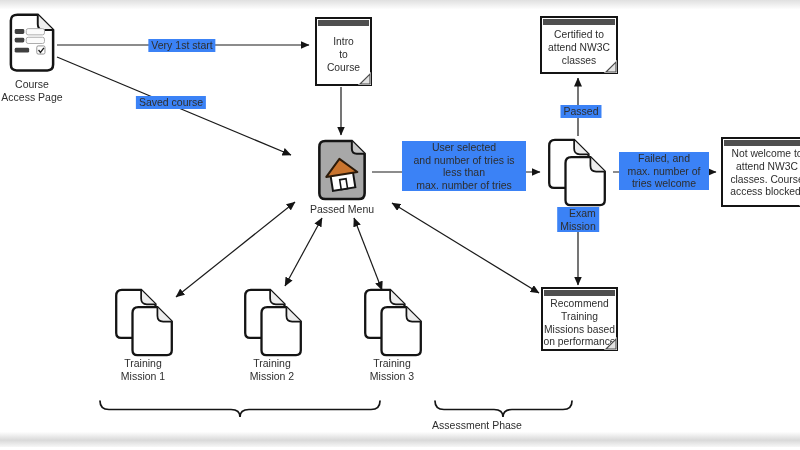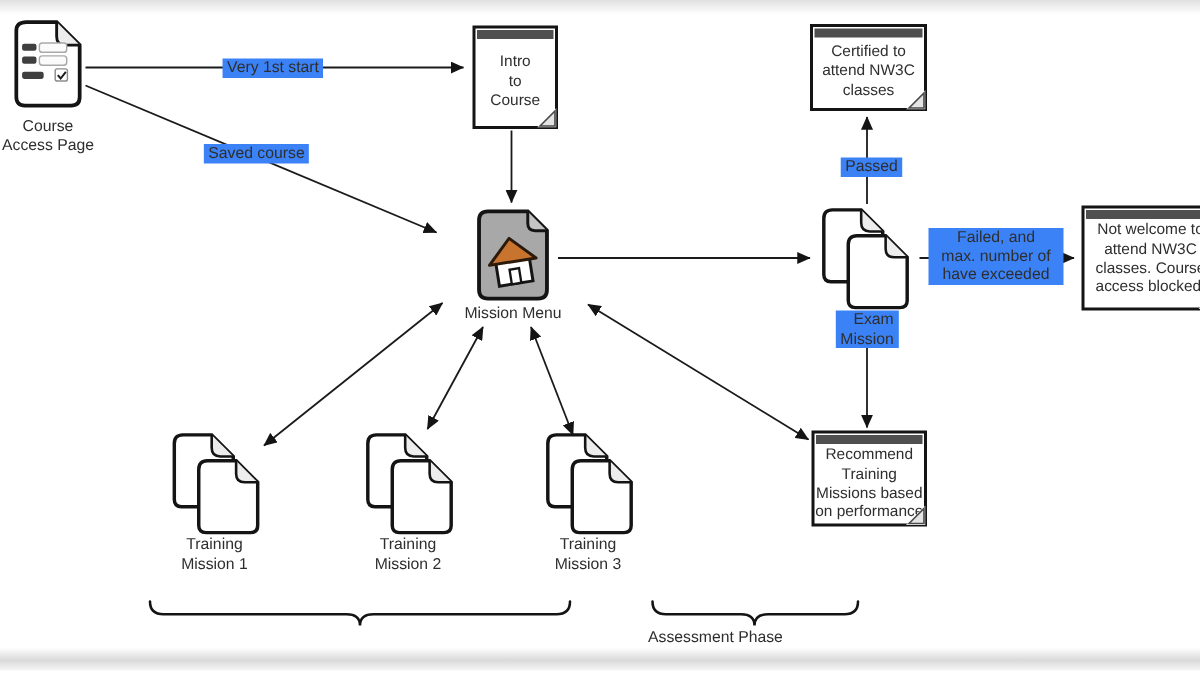--- a/index.html
+++ b/index.html
@@ -85,21 +85,21 @@
     <svg width="52" height="63" viewBox="0 0 52 64">
       <path d="M9 2 H36 L49 15 V55 Q49 61 43 61 H9 Q3 61 3 55 V8 Q3 2 9 2 Z" fill="#a8a8a8" stroke="#141414" stroke-width="2.6"></path>
       <path d="M36 2 L49 15 H41 Q36 15 36 10 Z" fill="#c4c4c4"></path>
       <path d="M36 2 V10 Q36 15 41 15 H49" fill="none" stroke="#141414" stroke-width="2"></path>
       <g transform="rotate(-9 26 37)">
         <rect x="14.5" y="35" width="23" height="16" fill="#fff" stroke="#141414" stroke-width="2"></rect>
         <path d="M10 36 L26 20 L42 36 Z" fill="#c9742e" stroke="#2b1a0a" stroke-width="2" stroke-linejoin="round"></path>
         <rect x="23" y="41" width="6.5" height="10" fill="#fff" stroke="#141414" stroke-width="1.6"></rect>
       </g>
     </svg>
-    <div class="lbl" style="left:26px;top:64px;width:80px;">Mission Menu</div>
+    <div class="lbl" style="left:26px;top:64px;width:80px;">Passed Menu</div>
   </div>
 
   <div class="node" style="left:546px;top:138px;">
     <svg width="62" height="69" viewBox="0 0 64 72">
       <g>
         <path d="M9 2 H29 L44 17 V47 Q44 52 39 52 H8 Q3 52 3 47 V8 Q3 2 9 2 Z" fill="#fff" stroke="#141414" stroke-width="2.4"></path>
         <path d="M29 2 L44 17 H35 Q29 17 29 11 Z" fill="#ededed"></path>
         <path d="M29 2 V11 Q29 17 35 17 H44" fill="none" stroke="#141414" stroke-width="1.8"></path>
       </g>
       <g transform="translate(17,18)">
@@ -192,21 +192,25 @@
         <path d="M29 2 L44 17 H35 Q29 17 29 11 Z" fill="#ededed"></path>
         <path d="M29 2 V11 Q29 17 35 17 H44" fill="none" stroke="#141414" stroke-width="1.8"></path>
       </g>
     </svg>
     <div class="lbl" style="left:30px;top:69px;width:70px;">Training
 Mission 3</div>
   </div>
 
   <div class="lbl bg" style="left:182px;top:39px;">Very 1st start</div>
   <div class="lbl bg" style="left:171px;top:96px;">Saved course</div>
+  <div class="lbl bg" style="left:464px;top:141px;width:118px;">User selected
+and number of tries is
+less than
+max. number of tries</div>
   <div class="lbl bg" style="left:581px;top:105px;">Passed</div>
   <div class="lbl bg" style="left:664px;top:152px;width:84px;">Failed, and
 max. number of
-have exceeded</div>
+tries welcome</div>
 
   <div class="lbl" style="left:240px;top:419px;width:120px;margin-top:32px;">Training Phase</div>
   <div class="lbl" style="left:477px;top:419px;width:130px;">Assessment Phase</div>
 
 </div>
 
 </body></html>

